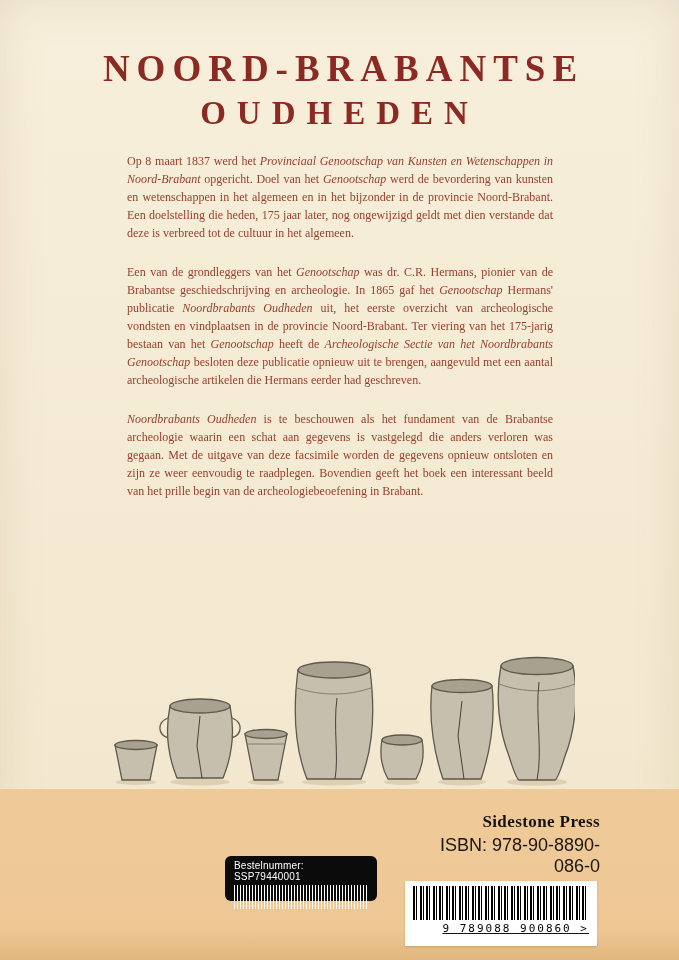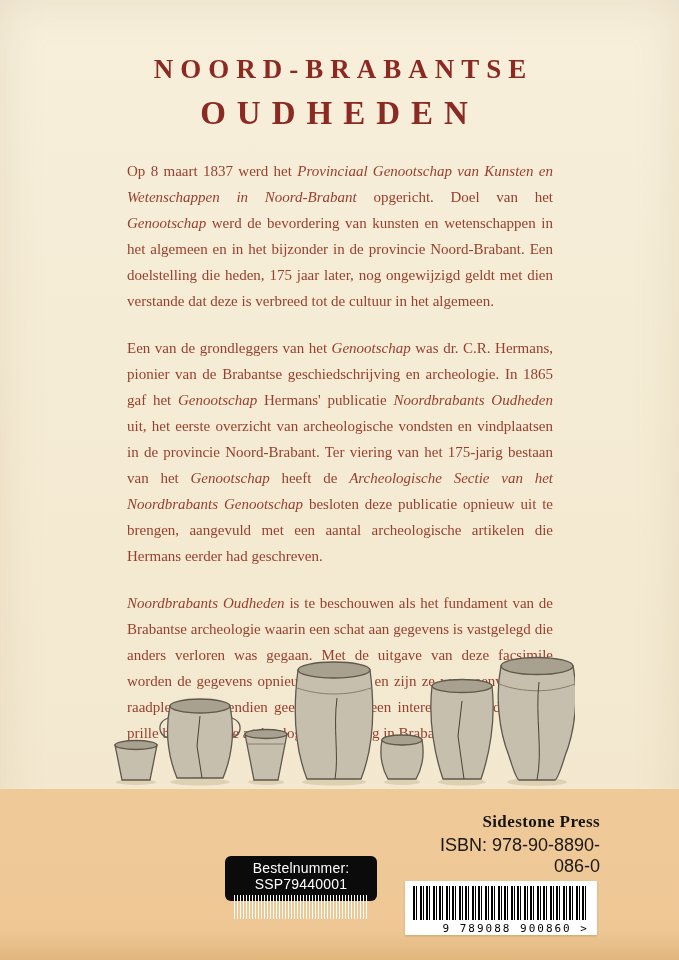--- a/index.html
+++ b/index.html
@@ -7,53 +7,53 @@
     width:679px;height:960px;background:#e9e2d2;
     font-family:"Liberation Serif", serif;
     position:relative;overflow:hidden;
   }
   .cover{
     position:absolute;inset:0;border-radius:10px;
     background:linear-gradient(180deg,#f7efdb 0%,#f4ead2 60%,#f2e7cd 100%);
     box-shadow:inset 0 0 40px rgba(190,170,130,.25);
   }
   .title-wrap{position:absolute;top:52px;left:0;right:0;text-align:center;color:#8b2a23;}
-  .title-line1{font-weight:700;font-size:27px;letter-spacing:7px;line-height:34px;padding-left:8px;}
+  .title-line1{font-weight:700;font-size:37px;letter-spacing:7px;line-height:34px;padding-left:8px;}
   .title-line2{font-weight:700;font-size:33px;letter-spacing:11px;line-height:50px;margin-top:2px;}
   .body-text{
-    position:absolute;top:158px;left:127px;width:426px;
-    color:#97402f;font-size:15px;line-height:26px;text-align:justify;
+    position:absolute;top:152px;left:127px;width:426px;
+    color:#97402f;font-size:12px;line-height:18px;text-align:justify;
   }
   .body-text p{margin:0 0 21px 0;}
   .illustration{position:absolute;top:636px;left:50%;transform:translateX(-50%);}
   .band{
     position:absolute;left:0;right:0;top:789px;bottom:0;
     background:linear-gradient(180deg,#efca98 0%,#eec795 82%,#e2b77e 100%);
   }
   .footer-right{position:absolute;left:405px;top:812px;width:195px;color:#151310;text-align:right;}
   .publisher{font-weight:700;font-size:17px;letter-spacing:.4px;font-family:"Liberation Serif",serif;}
   .isbn{font-family:"Liberation Sans",sans-serif;font-size:18px;margin-top:3px;color:#1a1713;}
-  .barcode-box{margin-top:4px;background:#fff;width:176px;padding:5px 8px 0 8px;box-shadow:0 1px 2px rgba(100,70,30,.25);}
+  .barcode-box{margin-top:4px;background:#fff;width:176px;padding:5px 8px 11px 8px;box-shadow:0 1px 2px rgba(100,70,30,.25);text-decoration:underline;}
   .bars{
     height:34px;
     background:repeating-linear-gradient(90deg,
       #000 0 2px, transparent 2px 3px,
       #000 3px 4px, transparent 4px 7px,
       #000 7px 9px, transparent 9px 10px,
       #000 10px 11px, transparent 11px 13px);
   }
   .digits{
     font-family:"DejaVu Sans Mono",monospace;font-size:11px;letter-spacing:2px;
     margin-top:2px;color:#000;white-space:nowrap;
   }
   .order-block{
     position:absolute;left:225px;top:856px;width:152px;height:45px;
     background:#0b0b0b;border-radius:6px;padding:4px 9px;box-sizing:border-box;
   }
-  .order-label{color:#fff;font-family:"Liberation Sans",sans-serif;font-size:14px;text-align:center;letter-spacing:.2px;}
+  .order-label{color:#fff;font-family:"Liberation Sans",sans-serif;font-size:10px;text-align:left;letter-spacing:.2px;}
   .order-bars{
     height:24px;margin-top:3px;
     background:repeating-linear-gradient(90deg,
       #fff 0 1.5px, transparent 1.5px 3px,
       #fff 3px 4px, transparent 4px 6px,
       #fff 6px 7px, transparent 7px 9.5px,
       #fff 9.5px 10.5px, transparent 10.5px 12px);
   }
   i{font-style:italic;}
 </style>

